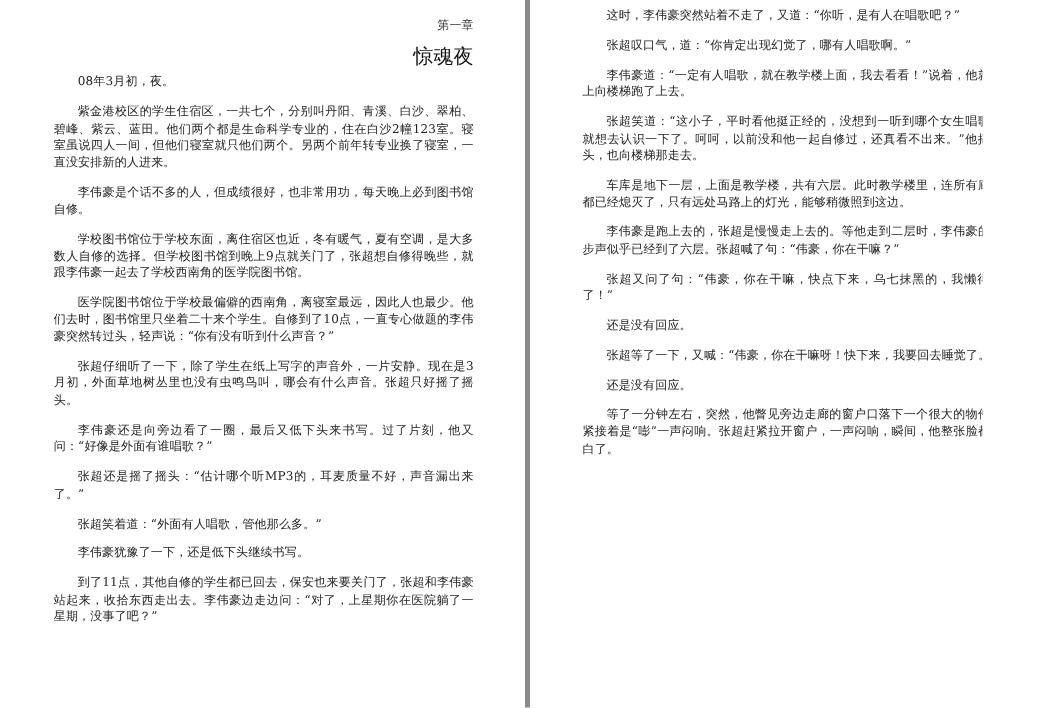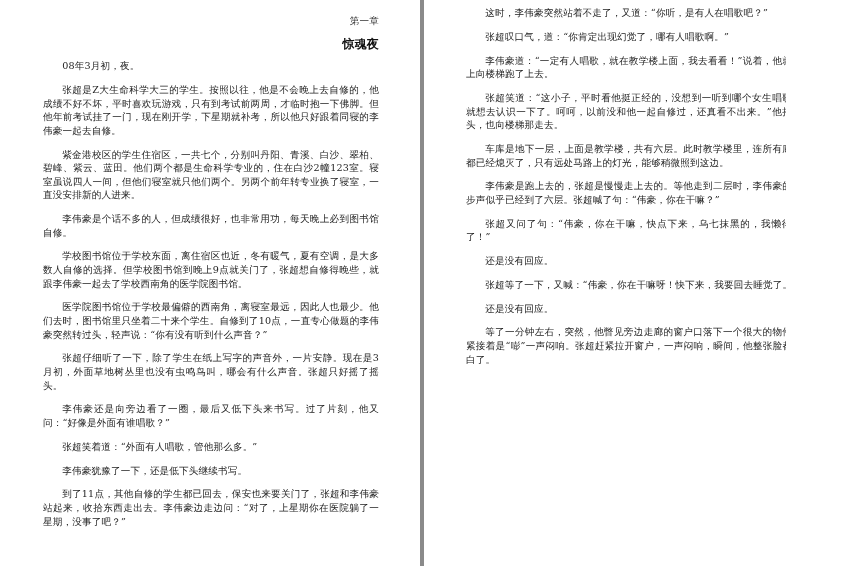--- a/index.html
+++ b/index.html
@@ -23,41 +23,41 @@
   .content {
     position: absolute; font-size: 9.6px; line-height: 13.6px;
     text-align: justify; letter-spacing: 0.15px;
   }
   .page-left .content { left: 43px; width: 336px; top: 14px; }
   .page-right .content { left: 42px; width: 336px; top: 6px; }
   .chapter-num {
     text-align: right; font-size: 9.6px; margin: 0 0 10px 0; color: #333;
   }
   .chapter-title {
-    text-align: right; font-size: 12px; font-weight: bold; margin: 0 0 8px 0; color: #111;
+    text-align: right; font-size: 16px; font-weight: normal; margin: 0 0 8px 0; color: #111;
   }
   .para {
     margin: 0 0 10.2px 0; text-indent: 2em;
   }
 </style>
 </head>
 <body>
 
 <div class="page page-left">
   <div class="content">
     <p class="chapter-num">第一章</p>
     <p class="chapter-title">惊魂夜</p>
     <p class="para">08年3月初，夜。</p>
-    <p class="para">张超是Z大生命科学大三的学生。按照以往，他是不会晚上去自修的，他成绩不好不坏，平时喜欢玩游戏，只有到考试前两周，才临时抱一下佛脚。但他年前考试挂了一门，现在刚开学，下星期就补考，所以他只好跟着同寝的李伟豪一起去自修。</p>
     <p class="para">紫金港校区的学生住宿区，一共七个，分别叫丹阳、青溪、白沙、翠柏、碧峰、紫云、蓝田。他们两个都是生命科学专业的，住在白沙2幢123室。寝室虽说四人一间，但他们寝室就只他们两个。另两个前年转专业换了寝室，一直没安排新的人进来。</p>
     <p class="para">李伟豪是个话不多的人，但成绩很好，也非常用功，每天晚上必到图书馆自修。</p>
     <p class="para">学校图书馆位于学校东面，离住宿区也近，冬有暖气，夏有空调，是大多数人自修的选择。但学校图书馆到晚上9点就关门了，张超想自修得晚些，就跟李伟豪一起去了学校西南角的医学院图书馆。</p>
     <p class="para">医学院图书馆位于学校最偏僻的西南角，离寝室最远，因此人也最少。他们去时，图书馆里只坐着二十来个学生。自修到了10点，一直专心做题的李伟豪突然转过头，轻声说：“你有没有听到什么声音？”</p>
     <p class="para">张超仔细听了一下，除了学生在纸上写字的声音外，一片安静。现在是3月初，外面草地树丛里也没有虫鸣鸟叫，哪会有什么声音。张超只好摇了摇头。</p>
     <p class="para">李伟豪还是向旁边看了一圈，最后又低下头来书写。过了片刻，他又问：“好像是外面有谁唱歌？”</p>
+    <p class="para">张超还是摇了摇头：“估计哪个听MP3的，耳麦质量不好，声音漏出来了。”</p>
     <p class="para">张超笑着道：“外面有人唱歌，管他那么多。”</p>
     <p class="para">李伟豪犹豫了一下，还是低下头继续书写。</p>
     <p class="para">到了11点，其他自修的学生都已回去，保安也来要关门了，张超和李伟豪站起来，收拾东西走出去。李伟豪边走边问：“对了，上星期你在医院躺了一星期，没事了吧？”</p>
 
   </div>
 </div>
 
 <div class="gutter"></div>
 
 <div class="page page-right">

